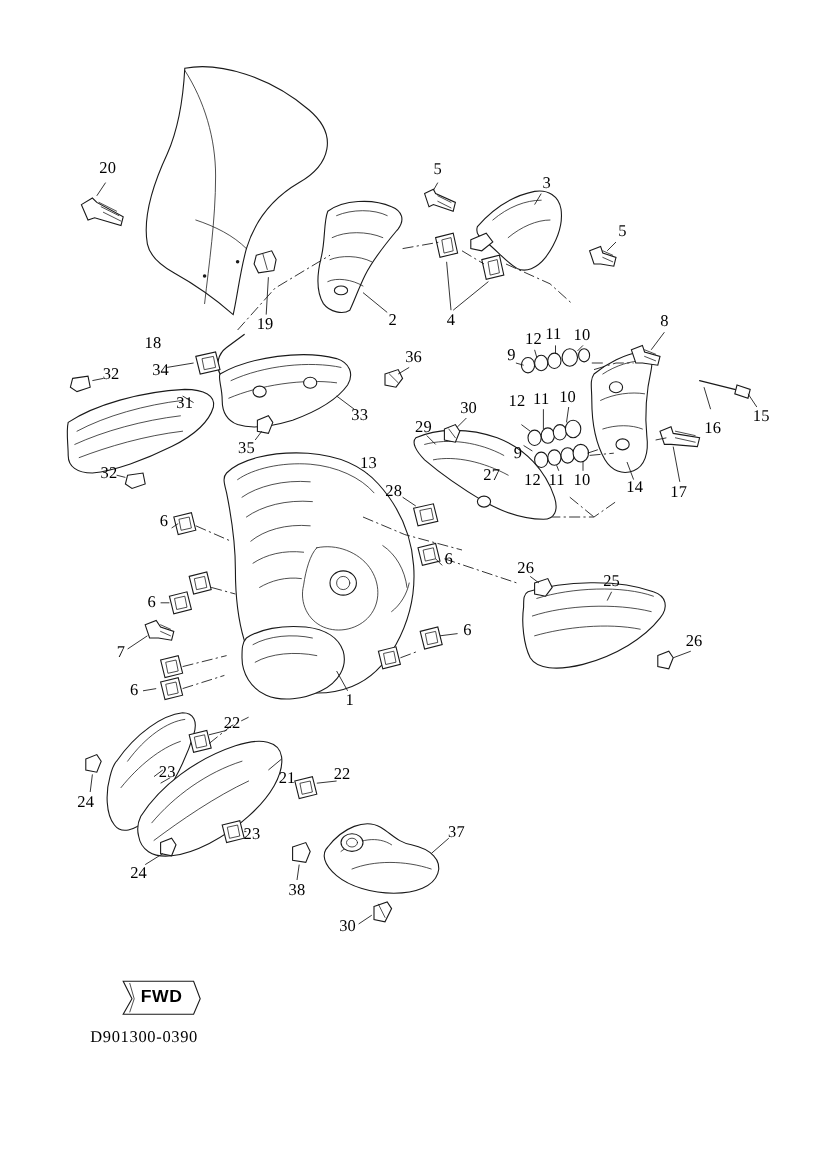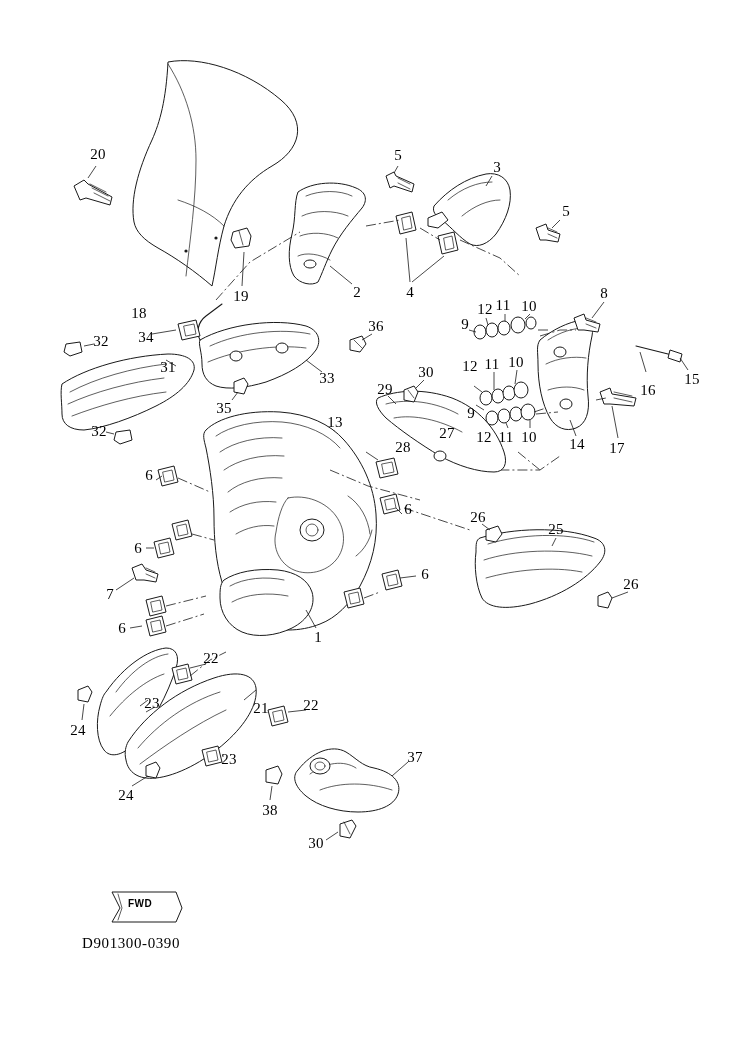--- a/index.html
+++ b/index.html
@@ -53,21 +53,21 @@
     top: 888px;
     width: 76px;
     height: 36px;
   }
   #fwd-marker .fwd-label {
     position: absolute;
     left: 20px;
     top: 10px;
     font-family: "Liberation Sans", sans-serif;
     font-weight: bold;
-    font-size: 10px;
+    font-size: 16px;
     letter-spacing: 0.5px;
   }
 </style>
 </head>
 <body>
 
 <div id="diagram-root">
 
   <svg class="art" viewBox="0 0 744 1052" xmlns="http://www.w3.org/2000/svg">
     <defs>
@@ -492,21 +492,21 @@
   <div class="callout" style="left:224px; top:408px;">35</div>
   <div class="callout" style="left:471px; top:413px;">9</div>
   <div class="callout" style="left:447px; top:433px;">27</div>
   <div class="callout" style="left:484px; top:437px;">12</div>
   <div class="callout" style="left:506px; top:437px;">11</div>
   <div class="callout" style="left:529px; top:437px;">10</div>
   <div class="callout" style="left:577px; top:444px;">14</div>
   <div class="callout" style="left:617px; top:448px;">17</div>
   <div class="callout" style="left:99px;  top:431px;">32</div>
   <div class="callout" style="left:335px; top:422px;">13</div>
-  <div class="callout" style="left:358px; top:447px;margin-left:45px;">28</div>
+  <div class="callout" style="left:358px; top:447px;">28</div>
   <div class="callout" style="left:149px; top:475px;">6</div>
   <div class="callout" style="left:408px; top:509px;">6</div>
   <div class="callout" style="left:478px; top:517px;">26</div>
   <div class="callout" style="left:556px; top:529px;">25</div>
   <div class="callout" style="left:138px; top:548px;">6</div>
   <div class="callout" style="left:110px; top:594px;">7</div>
   <div class="callout" style="left:425px; top:574px;">6</div>
   <div class="callout" style="left:631px; top:584px;">26</div>
   <div class="callout" style="left:122px; top:628px;">6</div>
   <div class="callout" style="left:318px; top:637px;">1</div>

